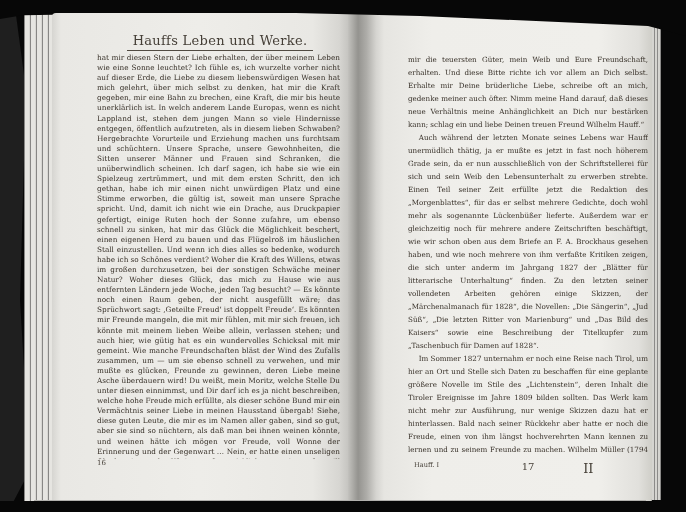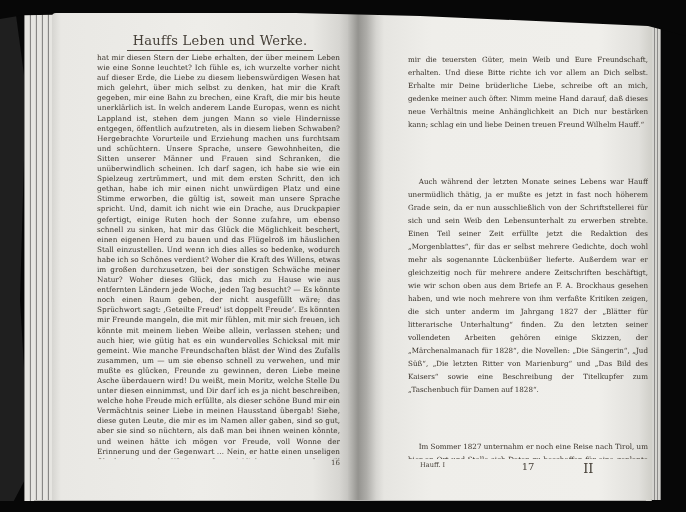--- a/index.html
+++ b/index.html
@@ -62,30 +62,30 @@
   .header-left{left:47px;top:20px;width:242px;}
   .header-right{left:24px;top:27px;width:240px;font-size:6.4px;}
   .page-body{
     position:absolute;text-align:justify;color:#362f27;
     font-size:7.3px;line-height:10.1px;overflow:hidden;
     word-spacing:-.2px;
   }
   .body-left{left:45px;top:40px;width:243px;height:406px;}
   .body-right{left:24px;top:42px;width:240px;height:406px;font-size:7.15px;line-height:13px;}
   .page-body p{margin:0;}
-  .page-body p.indent{text-indent:1.5em;margin-top:44px;}
+  .page-body p.indent{text-indent:1.5em;}
   .pagenum-left{
-    position:absolute;left:45px;top:446px;width:243px;text-align:right;
+    position:absolute;left:45px;top:446px;width:243px;text-align:left;
     font-size:7px;color:#453f37;
   }
   .footer-right{
     position:absolute;left:24px;top:450px;width:240px;height:10px;
     font-size:6.6px;color:#453f37;
   }
-  .footer-right .sig-vol{position:absolute;left:12px;top:0;}
+  .footer-right .sig-vol{position:absolute;left:6px;top:0;}
   .footer-right .pgnum{position:absolute;left:50%;transform:translateX(-50%);top:0;font-size:10px;}
   .footer-right .sig-sheet{position:absolute;left:73%;top:0;font-size:13px;}
 </style>
 </head>
 <body>
 
 <div class="scene">
 
   <div class="left-cover-wedge"></div>
   <div class="left-edges"></div>

